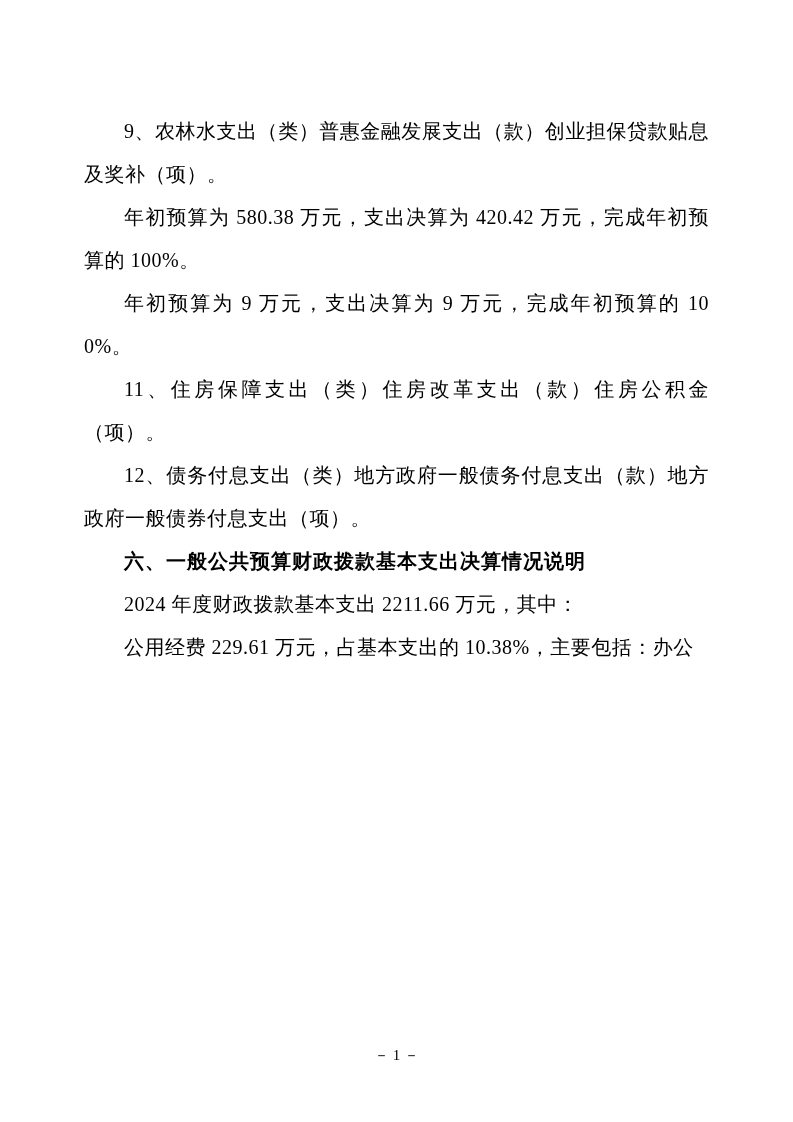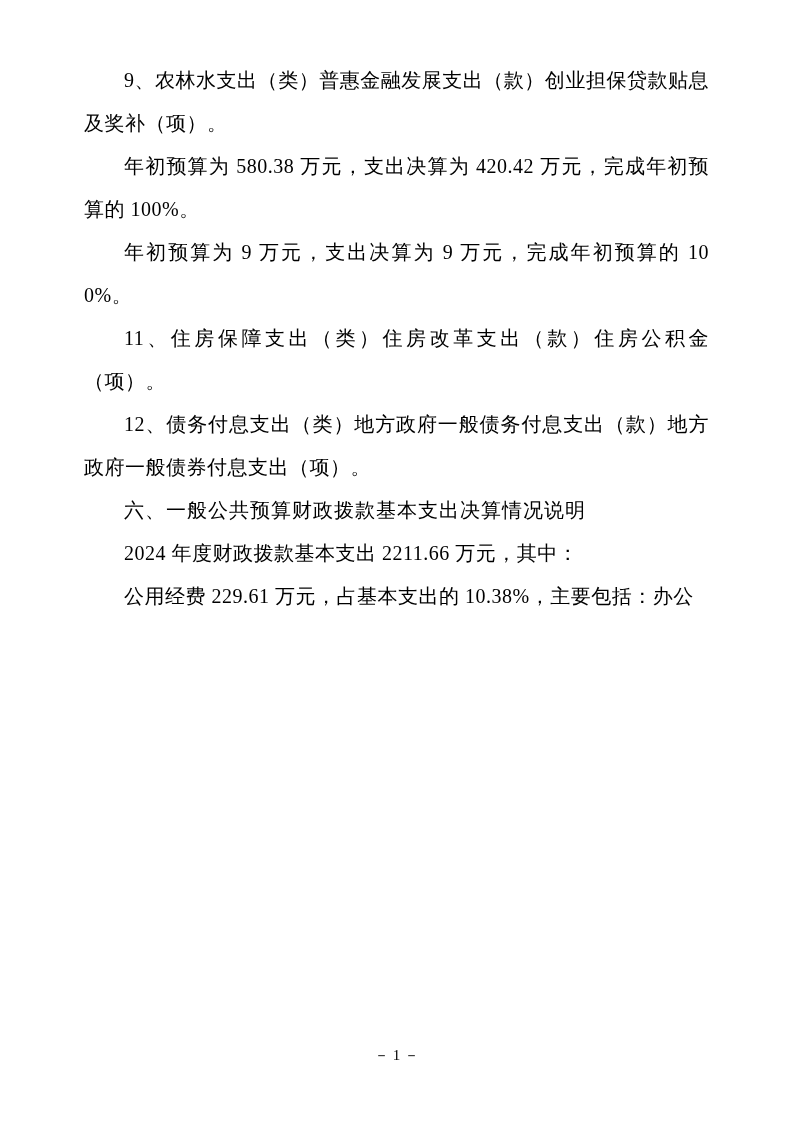--- a/index.html
+++ b/index.html
@@ -12,33 +12,33 @@
     height: 1122px;
     position: relative;
     font-family: "Liberation Serif", "DejaVu Serif", serif;
     color: #000000;
     overflow: hidden;
   }
   .page {
     box-sizing: border-box;
     width: 793px;
     height: 1122px;
-    padding: 59px 84px 0 84px;
+    padding: 110px 84px 0 84px;
   }
   .content p {
     margin: 0;
     font-size: 20px;
     line-height: 43px;
     text-align: justify;
     text-indent: 2em;
     letter-spacing: 0.5px;
     word-break: break-all;
   }
   .content p.heading {
-    font-weight: normal;
+    font-weight: bold;
     font-family: "Liberation Sans", "DejaVu Sans", sans-serif;
     letter-spacing: 1px;
   }
   .footer {
     position: absolute;
     bottom: 58px;
     left: 0;
     width: 100%;
     text-align: center;
     font-size: 15px;

